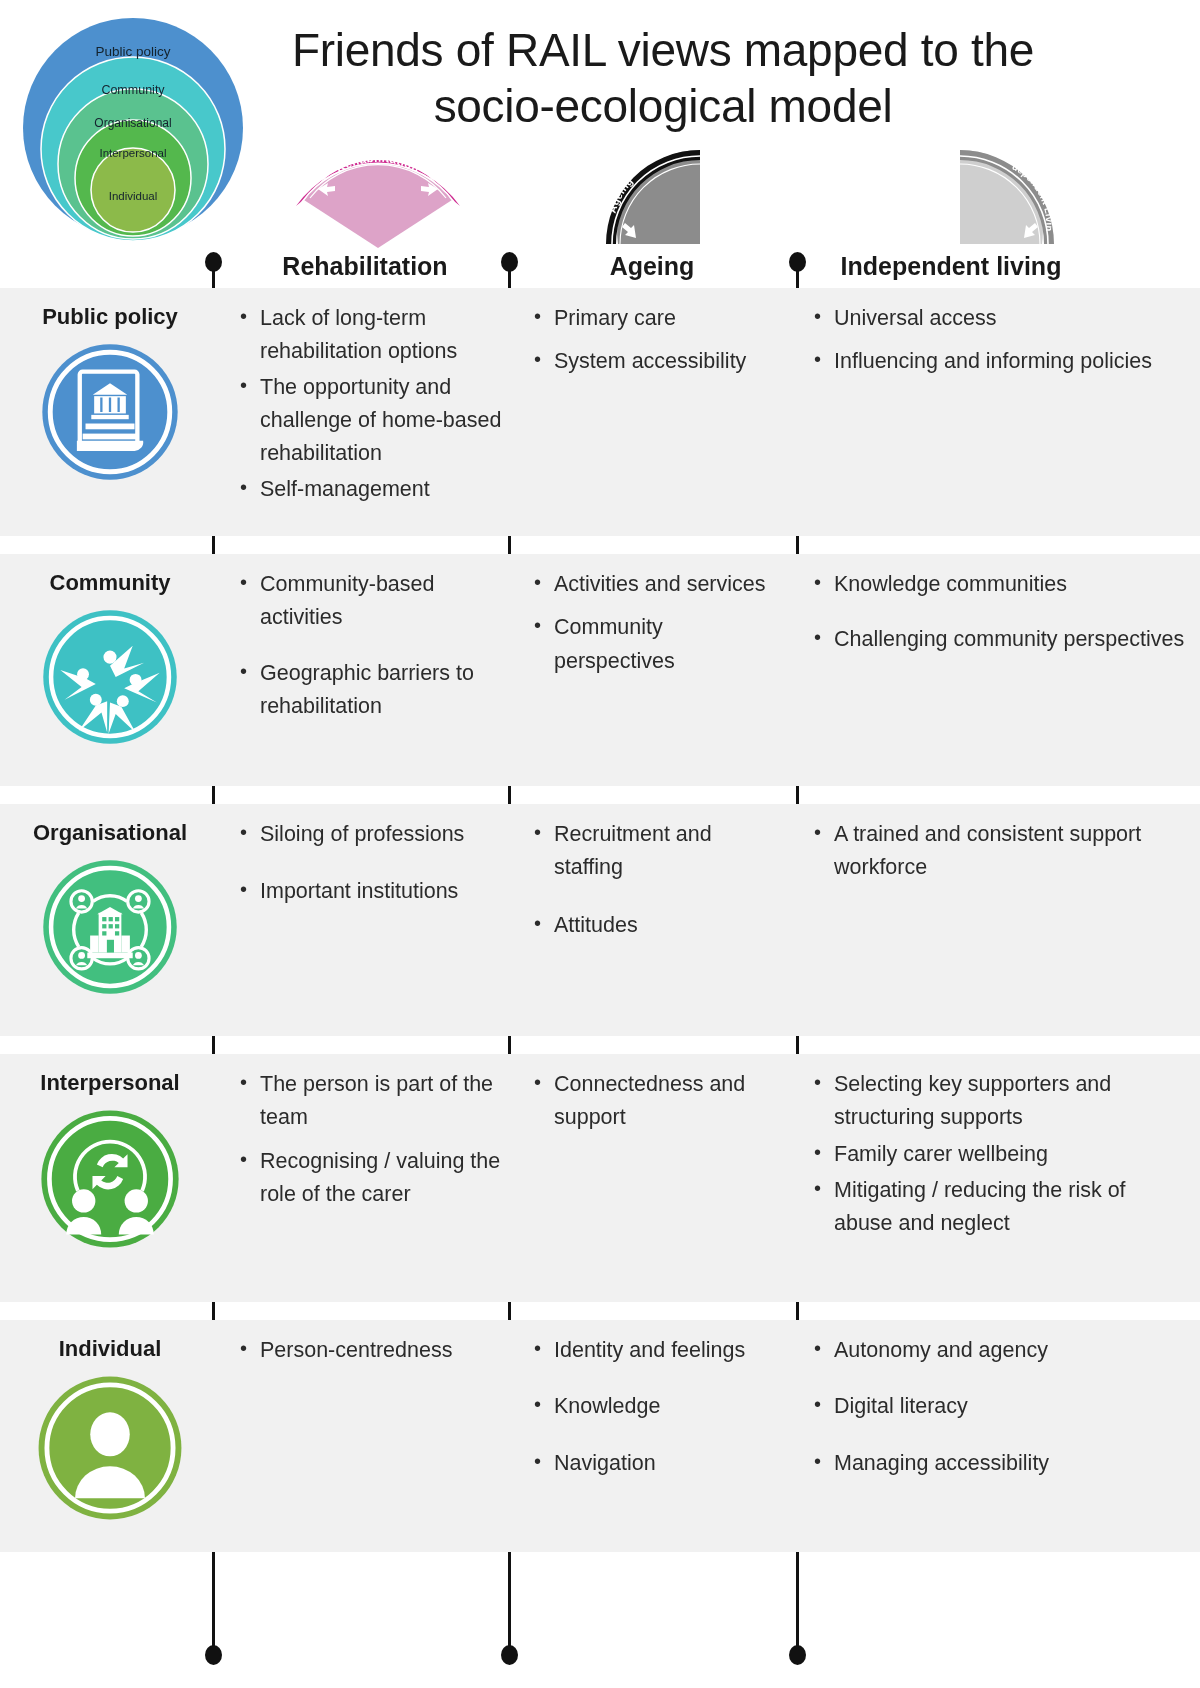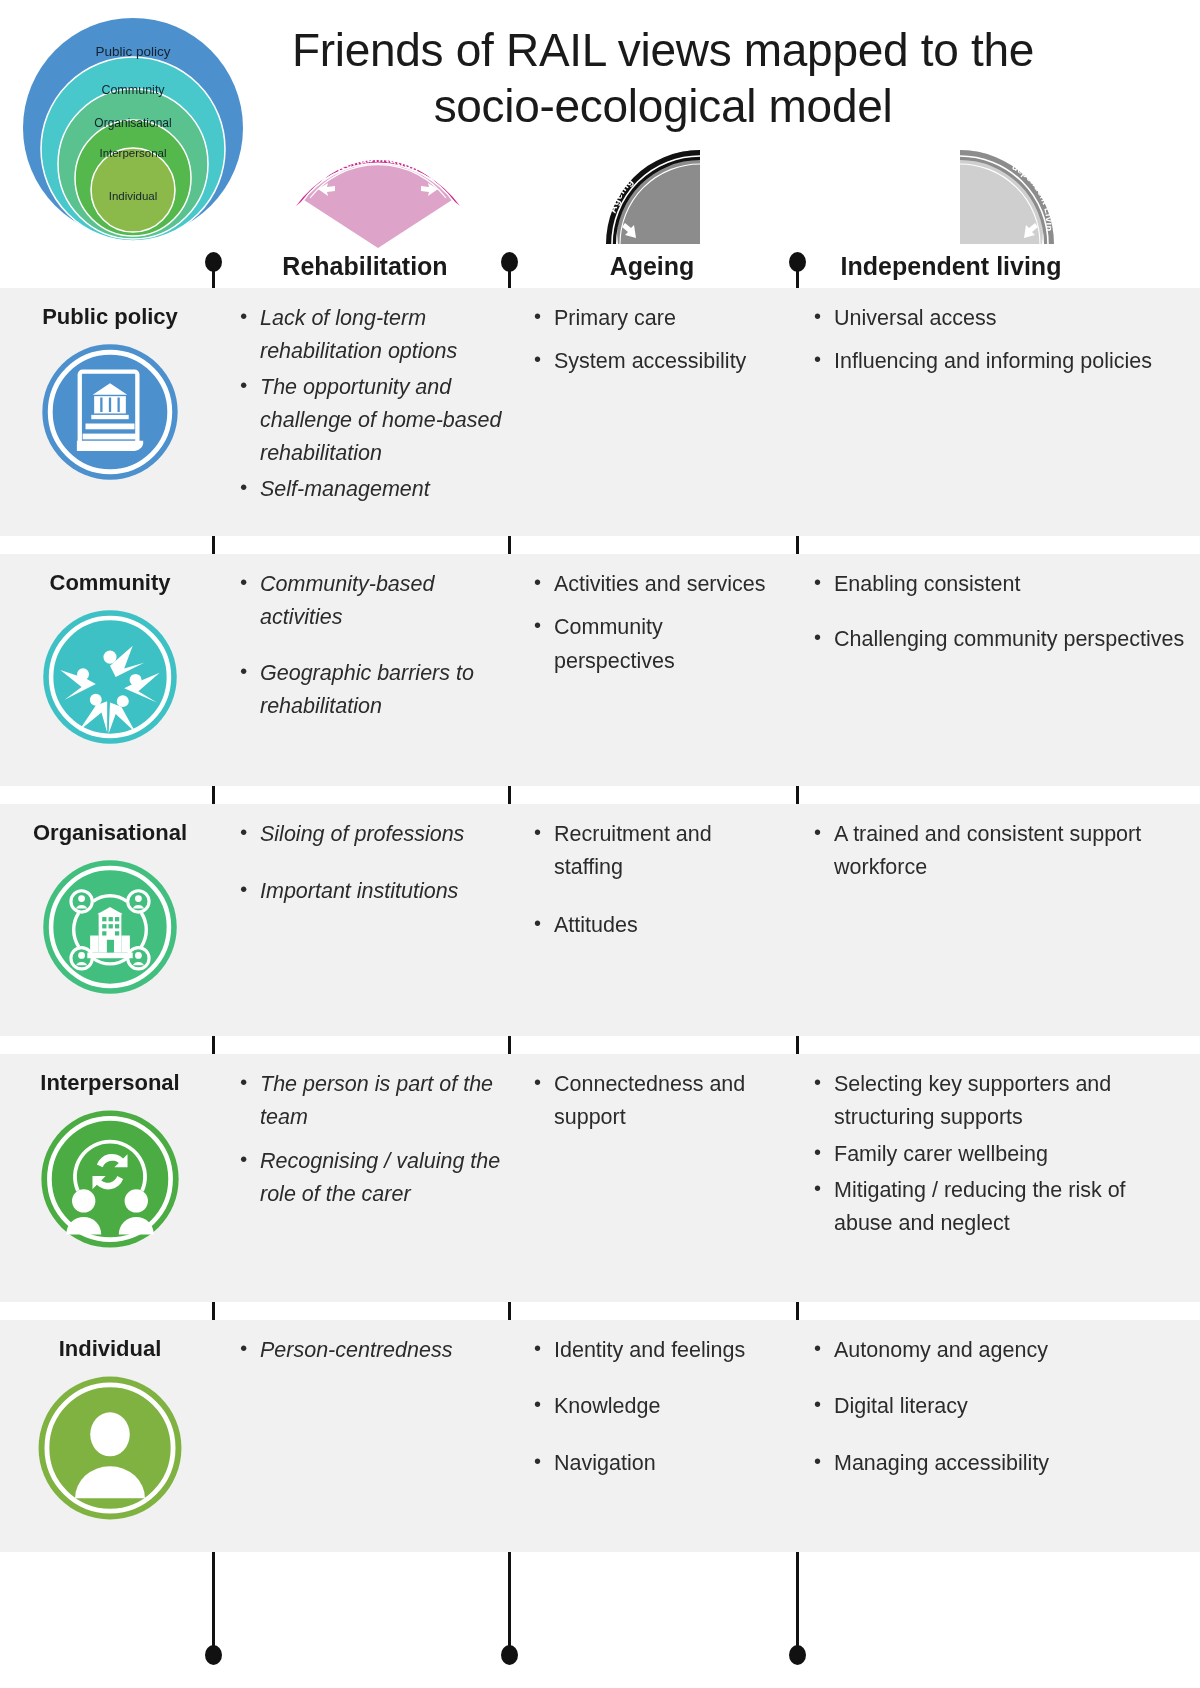--- a/index.html
+++ b/index.html
@@ -60,21 +60,21 @@
   }
   .level-label { font-size: 22px; font-weight: 700; color: #1a1a1a; }
   .level-icon { margin: 10px auto 0; width: 150px; height: 150px; }
   .row.r0 .level-icon { width: 144px; height: 144px; }
   .row.r1 .level-icon { width: 142px; height: 142px; }
   .row.r2 .level-icon { width: 142px; height: 142px; }
   .row.r3 .level-icon { width: 146px; height: 146px; }
   .row.r4 .level-icon { width: 152px; height: 152px; }
 
   .cell-col { flex: none; padding: 14px 10px 0 16px; }
-  .cell-col.c0 { width: 294px; font-style: italic; }
+  .cell-col.c0 { width: 294px; }
   .cell-col.c1 { width: 280px; }
   .cell-col.c2 { width: 406px; }
 
   ul.bullets { list-style: none; }
   ul.bullets li {
     position: relative;
     padding-left: 24px;
     font-size: 21.5px;
     line-height: 1.55;
     color: #2b2b2b;
@@ -260,21 +260,21 @@
         </ul>
       </div>
       <div class="cell-col c1">
         <ul class="bullets">
           <li>Activities and services</li>
           <li>Community perspectives</li>
         </ul>
       </div>
       <div class="cell-col c2">
         <ul class="bullets">
-          <li>Enabling consistent</li>
+          <li>Knowledge communities</li>
           <li>Challenging community perspectives</li>
         </ul>
       </div>
     </div>
 
     <div class="row r2">
       <div class="cell-level">
         <div class="level-label">Organisational</div>
         <svg class="level-icon" viewBox="0 0 100 100">
           <circle cx="50" cy="50" r="47" fill="#42bf7f"></circle>

